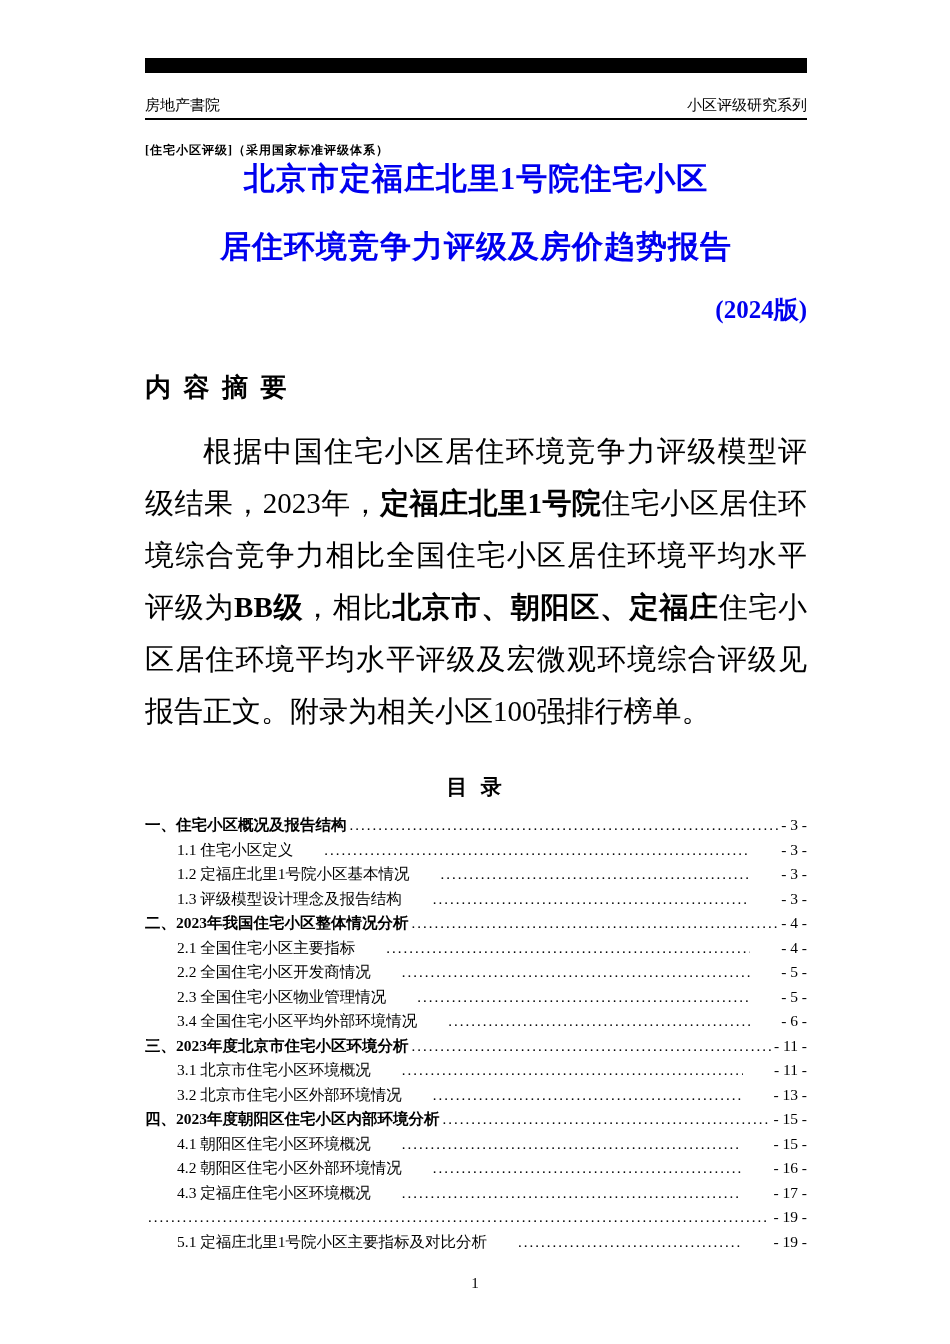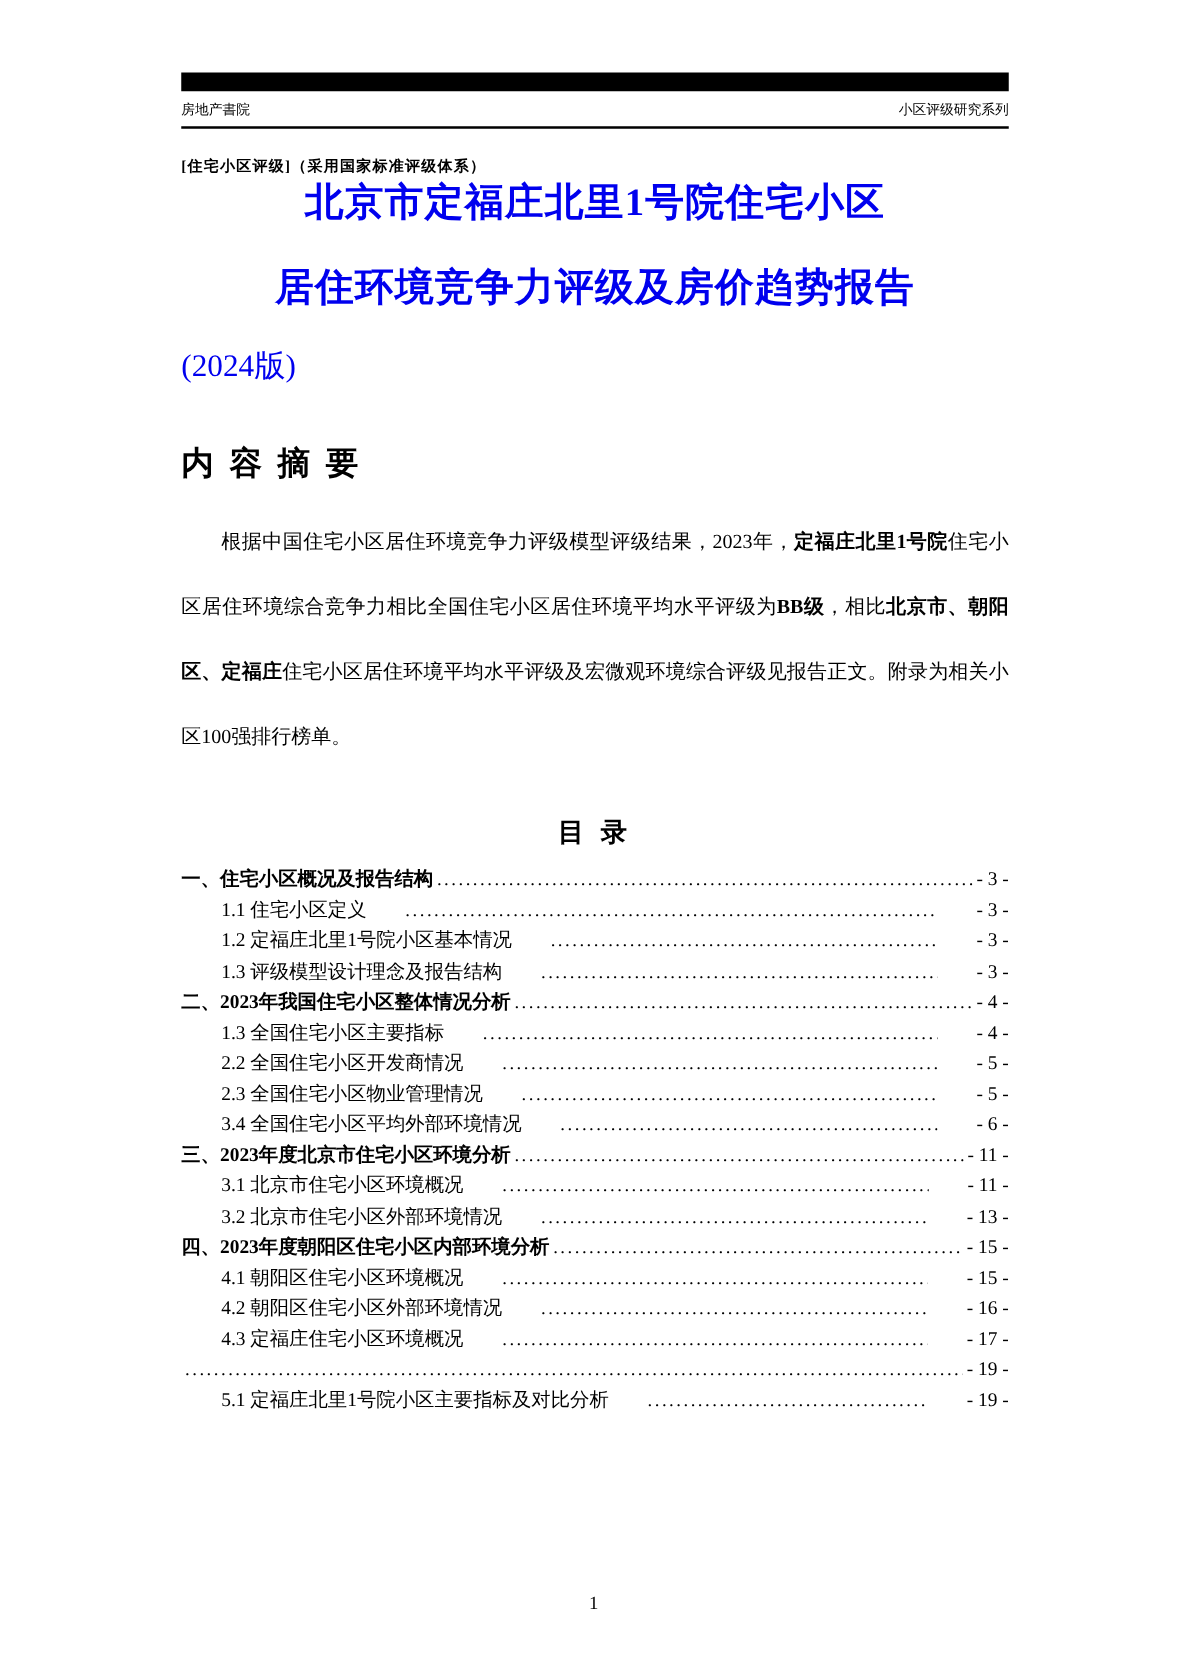--- a/index.html
+++ b/index.html
@@ -12,41 +12,41 @@
     background: #ffffff;
     color: #000000;
     font-family: "Liberation Serif", "DejaVu Serif", serif;
     padding: 58px 143px 0 145px;
     overflow: hidden;
   }
   
   .header-bar { height: 15px; background: #000; }
   .header-row {
     display: flex; justify-content: space-between; align-items: baseline;
-    margin-top: 5px; font-size: 11px; line-height: 20px;
+    margin-top: 22px; font-size: 15px; line-height: 20px;
     font-family: "Liberation Serif", "DejaVu Serif", serif;
   }
   .header-rule { border-bottom: 2px solid #000; margin-top: 3px; }
   
   .classification { margin-top: 22px; font-size: 12px; font-weight: bold; letter-spacing: 1px; }
   
   .title {
     text-align: center; color: var(--title-blue, #0000EE);
     font-size: 31px; font-weight: bold; line-height: 40px; letter-spacing: 1px;
   }
   .title.line1 { }
   .title.line2 { margin-top: 28px; }
   .edition {
-    margin-top: 26px; text-align: left; color: var(--title-blue, #0000EE);
-    font-size: 25px; font-weight: normal;
+    margin-top: 26px; text-align: right; color: var(--title-blue, #0000EE);
+    font-size: 25px; font-weight: bold;
   }
   
   .abstract-heading { margin-top: 44px; font-size: 26px; font-weight: bold; letter-spacing: 3px; }
   .abstract {
-    margin-top: 20px; font-size: 16px; line-height: 52px;
+    margin-top: 20px; font-size: 29px; line-height: 52px;
     text-align: justify; text-justify: inter-character; text-indent: 2em;
   }
   .abstract .seg.bold { font-weight: bold; }
   
   .toc-heading { margin-top: 36px; text-align: center; font-size: 21px; font-weight: bold; letter-spacing: 4px; }
   .toc { margin-top: 12px; }
   .toc-row {
     display: flex; align-items: baseline;
     font-size: 15.5px; line-height: 24.5px; white-space: nowrap;
   }
@@ -108,21 +108,21 @@
         <span class="toc-label">1.3 评级模型设计理念及报告结构</span>
         <span class="toc-dots">............................................................................................................................................................................................................................</span>
         <span class="toc-page">- 3 -</span>
       </div>
       <div class="toc-row lvl1">
         <span class="toc-label">二、2023年我国住宅小区整体情况分析</span>
         <span class="toc-dots">............................................................................................................................................................................................................................</span>
         <span class="toc-page">- 4 -</span>
       </div>
       <div class="toc-row lvl2">
-        <span class="toc-label">1.3 全国住宅小区主要指标</span>
+        <span class="toc-label">2.1 全国住宅小区主要指标</span>
         <span class="toc-dots">............................................................................................................................................................................................................................</span>
         <span class="toc-page">- 4 -</span>
       </div>
       <div class="toc-row lvl2">
         <span class="toc-label">2.2 全国住宅小区开发商情况</span>
         <span class="toc-dots">............................................................................................................................................................................................................................</span>
         <span class="toc-page">- 5 -</span>
       </div>
       <div class="toc-row lvl2">
         <span class="toc-label">2.3 全国住宅小区物业管理情况</span>

